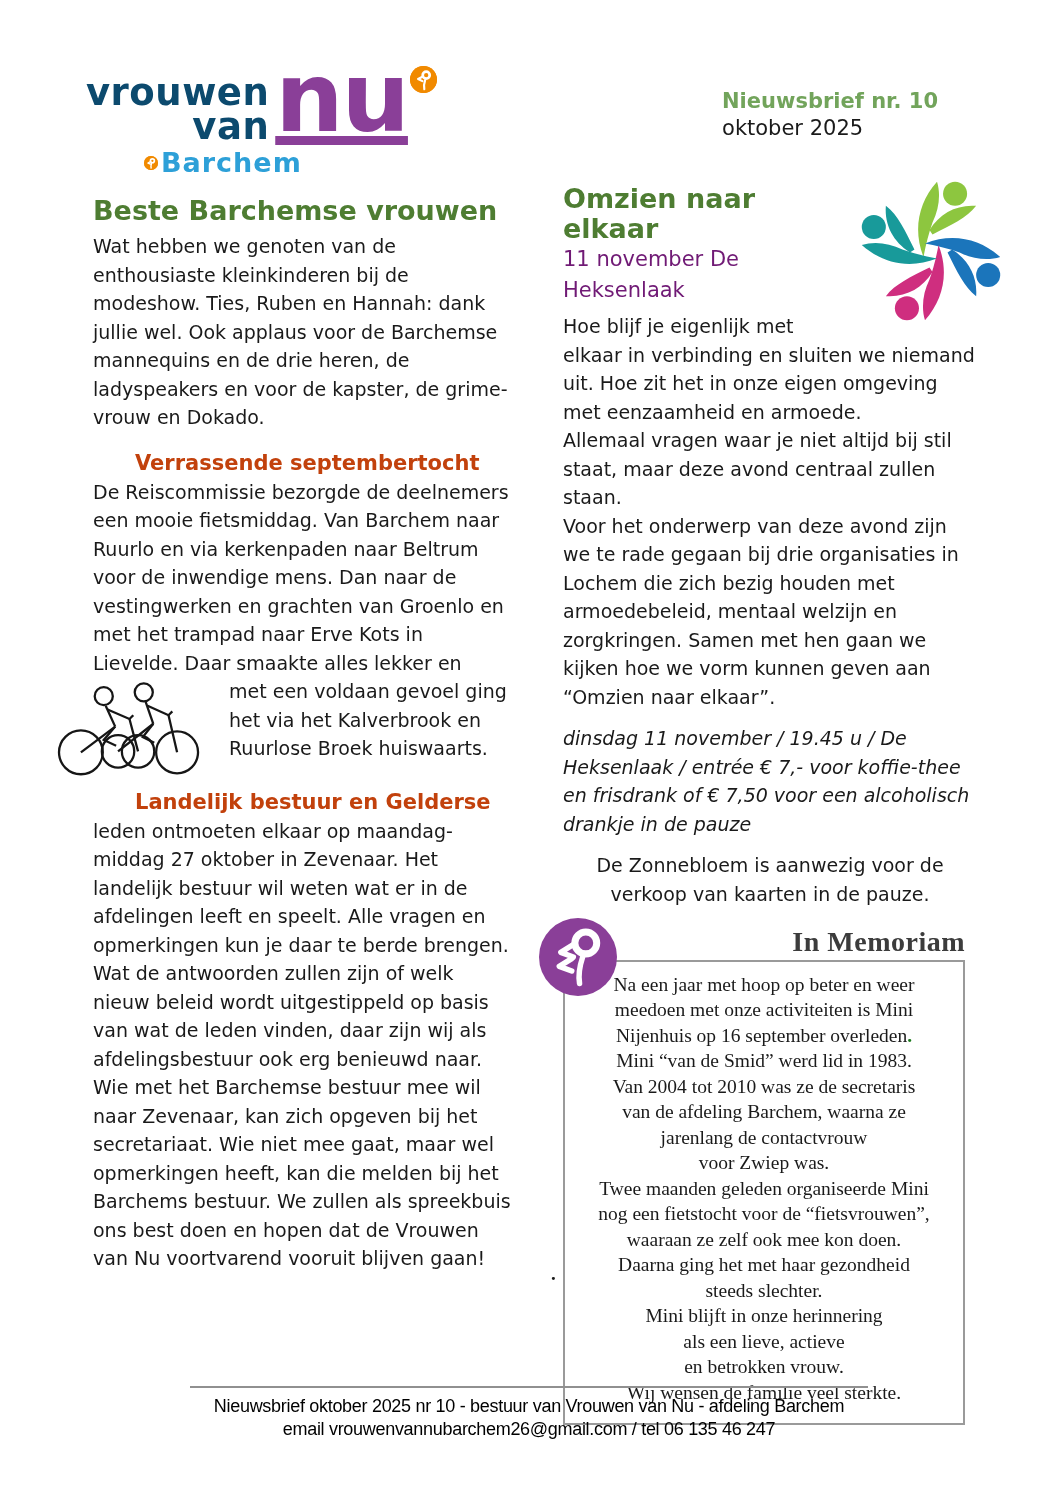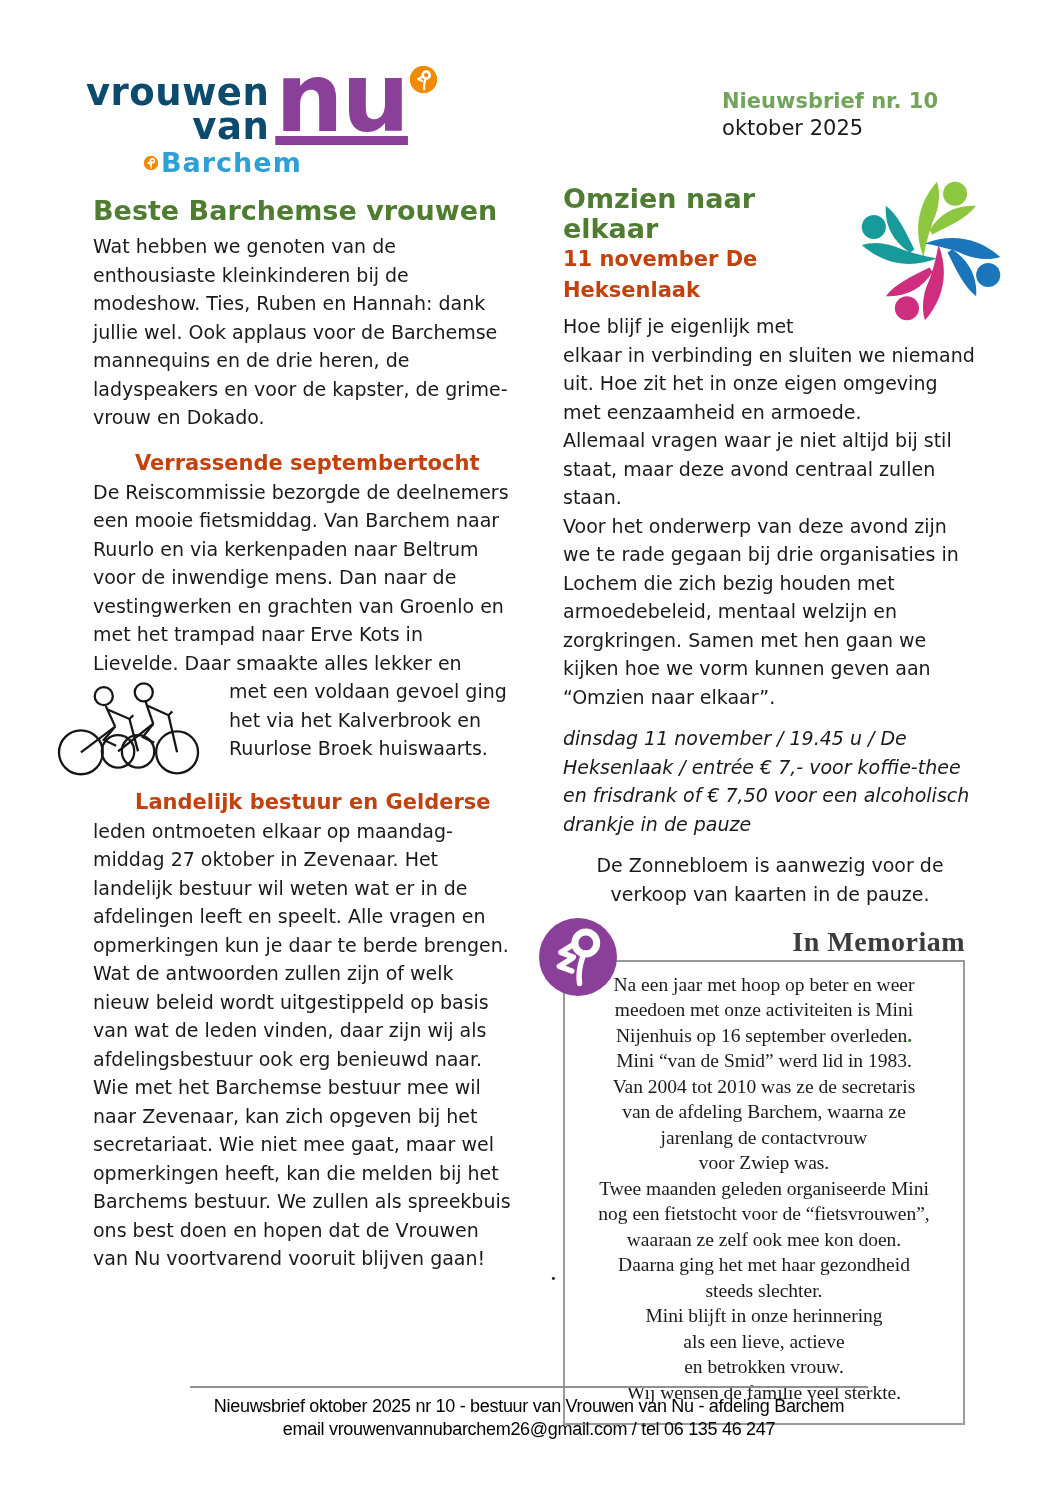--- a/index.html
+++ b/index.html
@@ -21,21 +21,21 @@
   .logo-barchem{color:#2da0d8;font-weight:bold;font-size:27px;letter-spacing:1px;margin-left:3px;}
   .mini-flower{width:14px;height:14px;}
   #header-right{position:absolute;right:120px;top:88px;text-align:left;}
   .news-no{color:#72a45b;font-weight:bold;font-size:21px;line-height:27px;}
   .news-date{color:#1a1a1a;font-size:21px;line-height:27px;}
   
   #col-left{position:absolute;left:93px;top:196px;width:421px;font-size:19px;line-height:28.5px;}
   #col-right{position:absolute;left:563px;top:184px;width:414px;font-size:19px;line-height:28.5px;}
   .h-olive{color:#4e7d32;font-weight:bold;font-size:27px;line-height:30px;}
   .h-green{color:#c2410c;font-weight:bold;font-size:21px;line-height:30px;margin-left:42px;}
-  .h-sub{color:#c2410c;font-size:21px;line-height:31px;font-weight:bold;}
+  .h-sub{color:#701a75;font-size:21px;line-height:31px;}
   .para{margin:6px 0 0 0;}
   .gap-top{margin-top:16px;}
   .cyclists-wrap{overflow:visible;}
   .cyclists{float:left;width:168px;height:100px;margin:2px 6px -6px -38px;}
   
   .people-logo{float:right;width:168px;height:158px;margin:-12px -38px -4px 6px;}
   .schedule{font-style:italic;margin-top:13px;}
   .zonnebloem{margin-top:13px;text-align:center;}
   
   #memoriam{position:relative;margin-top:20px;width:402px;}

